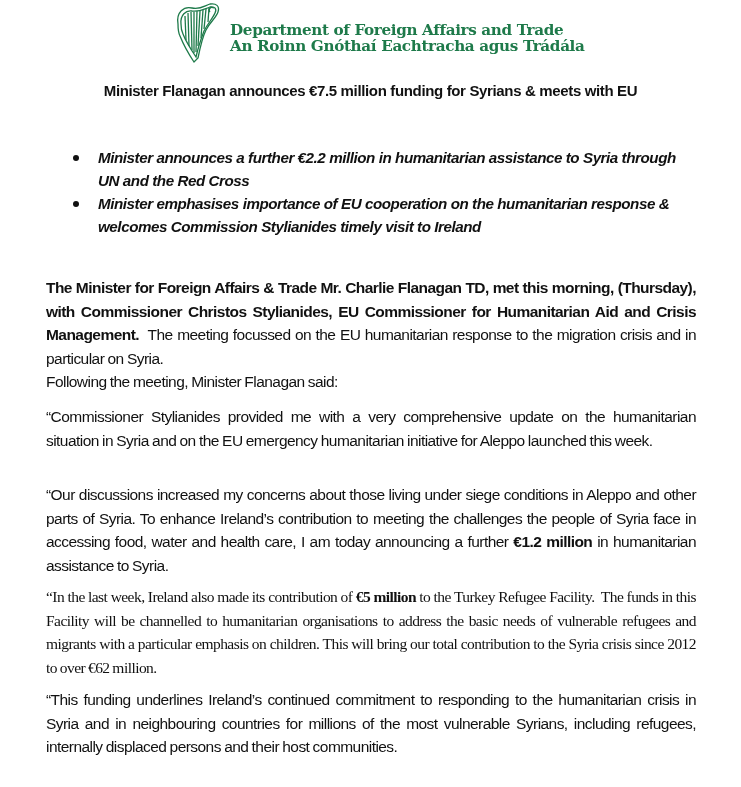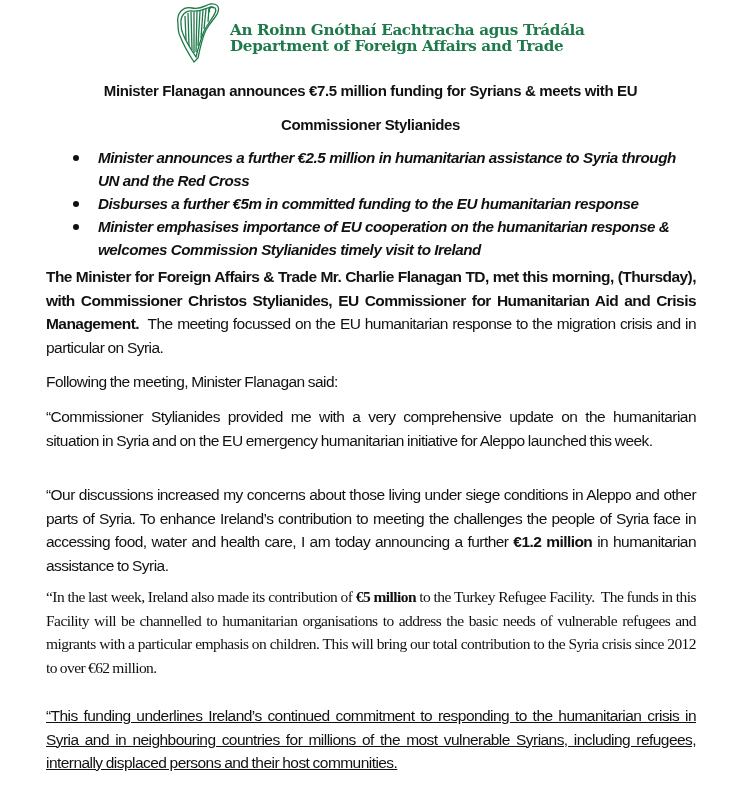--- a/index.html
+++ b/index.html
@@ -37,26 +37,26 @@
   ul.bullets li { position: relative; padding-left: 30px; }
   ul.bullets li .dot {
     position: absolute; left: 5px; top: 9px; width: 6px; height: 6px; border-radius: 50%; background: #111;
   }
   .para {
     position: absolute; left: 46px; width: 650px;
     font-size: 15.5px; line-height: 23.5px; text-align: justify;
     letter-spacing: -0.55px; word-spacing: -0.5px;
   }
   .para b { font-weight: bold; }
-  #p1 { top: 265px; }
+  #p1 { top: 276px; }
   #p2 { top: 370px; }
   #p3 { top: 405px; }
   #p4 { top: 483px; }
   #p5 { top: 585px; font-family: Liberation Serif, serif; }
-  #p6 { top: 704px; text-decoration: underline; }
+  #p6 { top: 688px; }
 </style>
 </head>
 <body>
 
 <div class="page">
 
   <div class="header">
     <svg class="harp" viewBox="0 0 54 62">
       <g fill="none" stroke="#1e7a4a" stroke-width="1.3">
         <path d="M8 22 C6 10 14 4 22 6 C30 8 34 4 40 2 C46 1 50 4 48 10 C46 16 40 20 36 28 C32 36 30 46 28 56 L24 60 C20 54 14 44 10 34 C8 30 8 26 8 22 Z"></path>
@@ -67,31 +67,29 @@
         <line x1="21" y1="10" x2="22" y2="48"></line>
         <line x1="24" y1="10" x2="24" y2="51"></line>
         <line x1="27" y1="9" x2="26" y2="50"></line>
         <line x1="30" y1="9" x2="28" y2="44"></line>
         <line x1="33" y1="8" x2="31" y2="36"></line>
         <line x1="36" y1="7" x2="34" y2="27"></line>
         <line x1="39" y1="6" x2="38" y2="20"></line>
       </g>
     </svg>
     <div class="header-text">
+      <div>Department of Foreign Affairs and Trade</div>
       <div>An Roinn Gnóthaí Eachtracha agus Trádála</div>
-      <div>Department of Foreign Affairs and Trade</div>
     </div>
   </div>
 
   <div class="title l1">Minister Flanagan announces €7.5 million funding for Syrians &amp; meets with EU</div>
-  <div class="title l2">Commissioner Stylianides</div>
 
   <ul class="bullets">
-    <li><span class="dot"></span><span>Minister announces a further €2.5 million in humanitarian assistance to Syria through UN and the Red Cross</span></li>
-    <li><span class="dot"></span><span>Disburses a further €5m in committed funding to the EU humanitarian response</span></li>
+    <li><span class="dot"></span><span>Minister announces a further €2.2 million in humanitarian assistance to Syria through UN and the Red Cross</span></li>
     <li><span class="dot"></span><span>Minister emphasises importance of EU cooperation on the humanitarian response &amp; welcomes Commission Stylianides timely visit to Ireland</span></li>
   </ul>
 
   <div class="para" id="p1"><b>The Minister for Foreign Affairs &amp; Trade Mr. Charlie Flanagan TD, met this morning, (Thursday), with Commissioner Christos Stylianides, EU Commissioner for Humanitarian Aid and Crisis Management.</b><span style="white-space:pre-wrap">  The meeting focussed on the EU humanitarian response to the migration crisis and in particular on Syria.</span></div>
 
   <div class="para" id="p3">“Commissioner Stylianides provided me with a very comprehensive update on the humanitarian situation in Syria and on the EU emergency humanitarian initiative for Aleppo launched this week.</div>
 
   <div class="para" id="p2">Following the meeting, Minister Flanagan said:</div>
 
   <div class="para" id="p4"><span>“Our discussions increased my concerns about those living under siege conditions in Aleppo and other parts of Syria. To enhance Ireland’s contribution to meeting the challenges the people of Syria face in accessing food, water and health care, I am today announcing a further </span><b>€1.2 million</b><span> in humanitarian assistance to Syria.</span></div>

